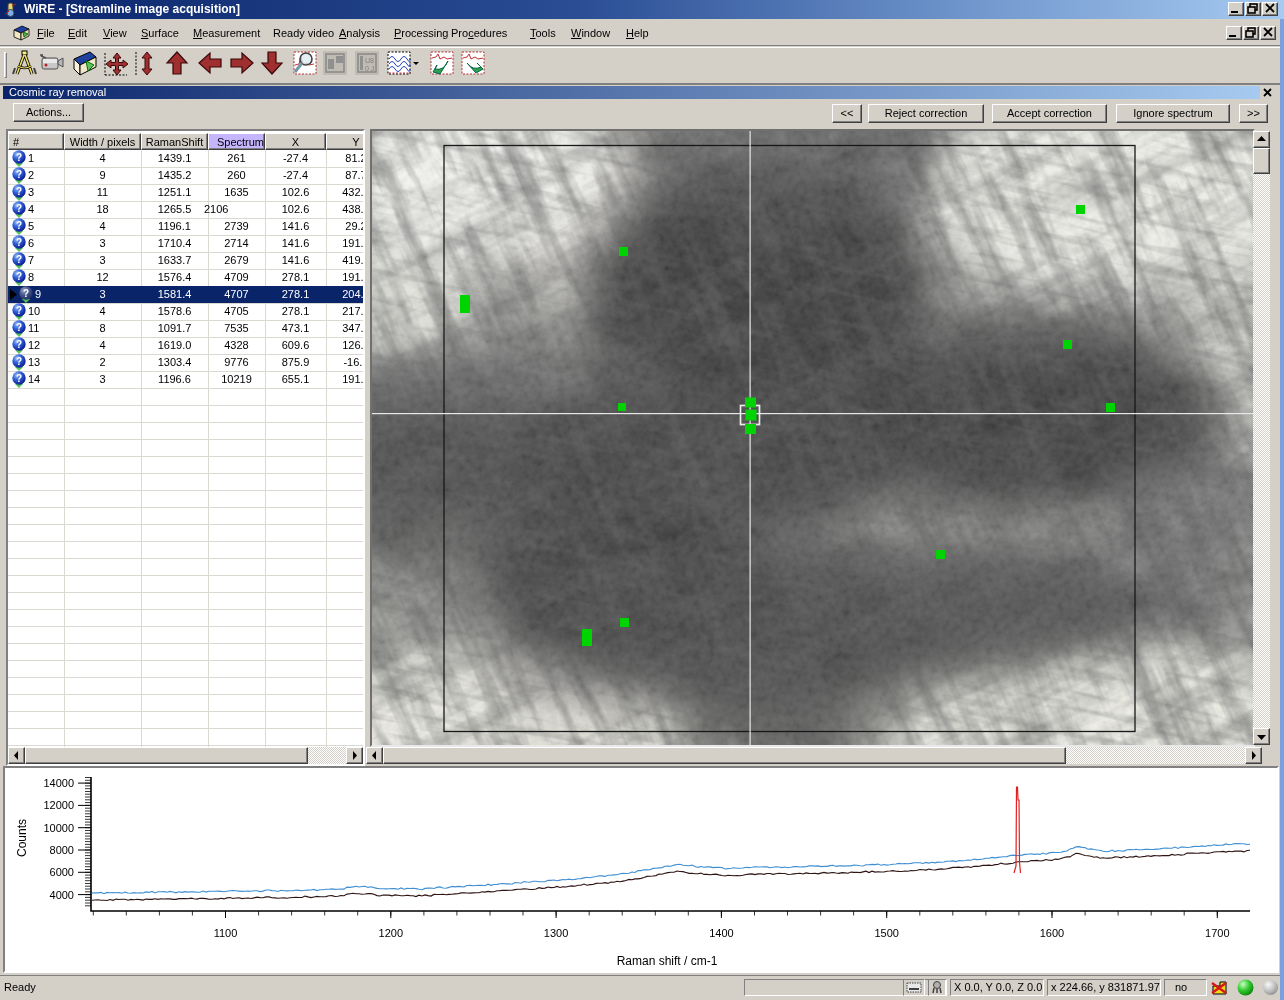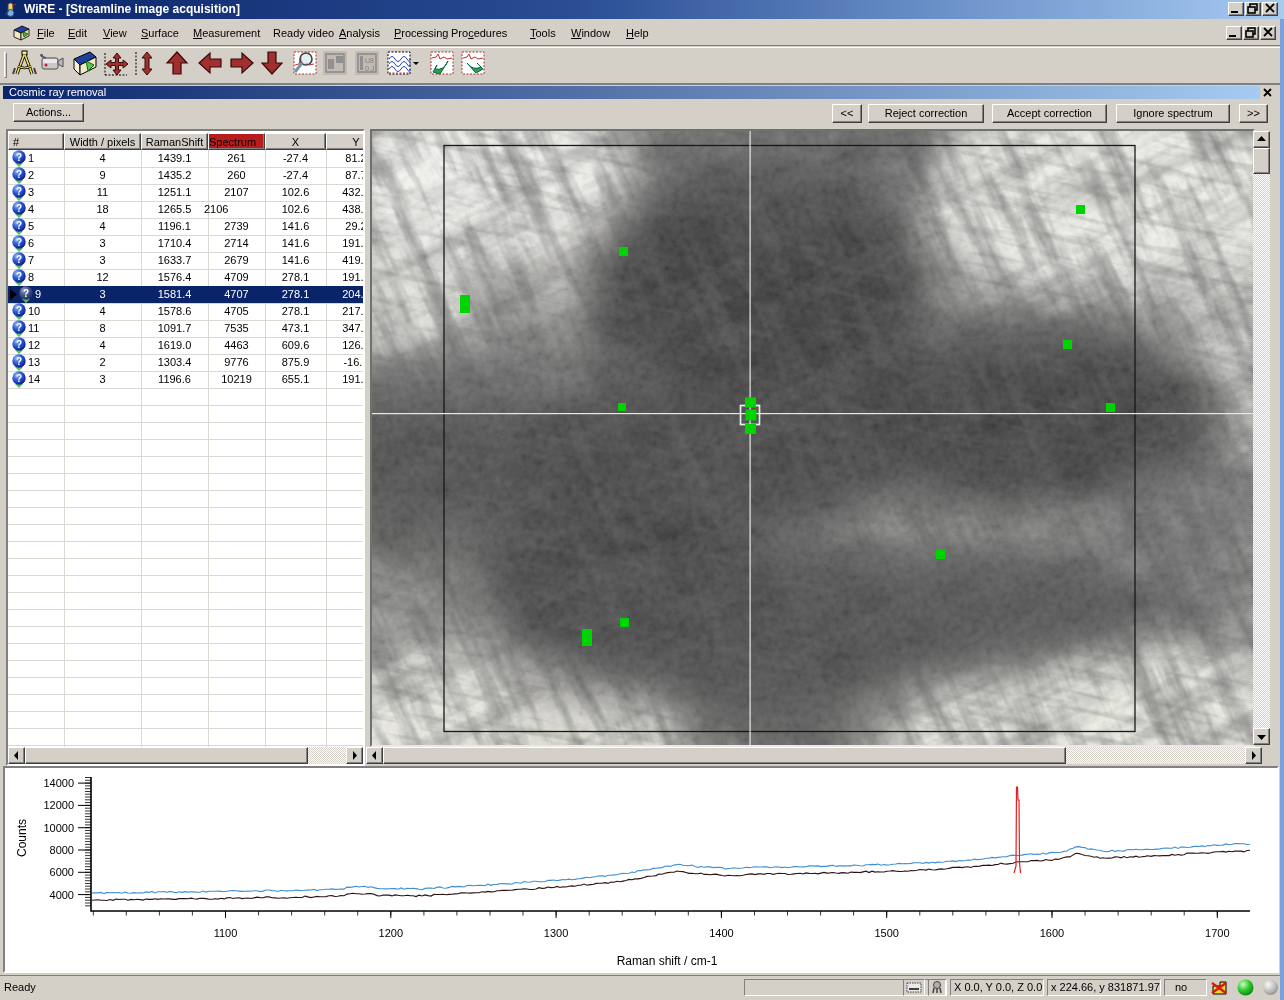--- a/index.html
+++ b/index.html
@@ -160,21 +160,21 @@
 <div class="btn" style="left:832px;top:104px;width:30px;height:19px;line-height:17px">&lt;&lt;</div>
 <div class="btn" style="left:868px;top:104px;width:116px;height:19px;line-height:17px">Reject correction</div>
 <div class="btn" style="left:992px;top:104px;width:115px;height:19px;line-height:17px">Accept correction</div>
 <div class="btn" style="left:1116px;top:104px;width:114px;height:19px;line-height:17px">Ignore spectrum</div>
 <div class="btn" style="left:1239px;top:104px;width:29px;height:19px;line-height:17px">&gt;&gt;</div>
 <div class="abs" style="left:6px;top:129px;width:359px;height:637px;border-top:2px solid #808080;border-left:2px solid #808080;border-right:2px solid #fff;border-bottom:2px solid #fff;background:#fff;overflow:hidden">
     <div style="position:absolute;left:0;top:2px;width:378px;height:17px">
       <div style="position:absolute;left:0px;top:0;width:56px;height:17px;background:#d4d0c8;border-top:1px solid #fff;border-left:1px solid #fff;border-right:1px solid #404040;border-bottom:1px solid #404040;box-shadow:inset -1px -1px 0 #808080;padding-left:4px;text-align:left;line-height:16px">#</div>
       <div style="position:absolute;left:56px;top:0;width:77px;height:17px;background:#d4d0c8;border-top:1px solid #fff;border-left:1px solid #fff;border-right:1px solid #404040;border-bottom:1px solid #404040;box-shadow:inset -1px -1px 0 #808080;text-align:center;line-height:16px">Width / pixels</div>
       <div style="position:absolute;left:133px;top:0;width:67px;height:17px;background:#d4d0c8;border-top:1px solid #fff;border-left:1px solid #fff;border-right:1px solid #404040;border-bottom:1px solid #404040;box-shadow:inset -1px -1px 0 #808080;text-align:center;line-height:16px">RamanShift</div>
-      <div style="position:absolute;left:200px;top:0;width:57px;height:17px;background:#b91c1c;border-top:1px solid #fff;border-left:1px solid #fff;border-right:1px solid #404040;border-bottom:1px solid #404040;box-shadow:inset -1px -1px 0 #808080;text-align:left;line-height:16px">Spectrum</div>
+      <div style="position:absolute;left:200px;top:0;width:57px;height:17px;background:#c4b5fd;border-top:1px solid #fff;border-left:1px solid #fff;border-right:1px solid #404040;border-bottom:1px solid #404040;box-shadow:inset -1px -1px 0 #808080;text-align:right;line-height:16px">Spectrum</div>
       <div style="position:absolute;left:257px;top:0;width:61px;height:17px;background:#d4d0c8;border-top:1px solid #fff;border-left:1px solid #fff;border-right:1px solid #404040;border-bottom:1px solid #404040;box-shadow:inset -1px -1px 0 #808080;text-align:center;line-height:16px">X</div>
       <div style="position:absolute;left:318px;top:0;width:60px;height:17px;background:#d4d0c8;border-top:1px solid #fff;border-left:1px solid #fff;border-right:1px solid #404040;border-bottom:1px solid #404040;box-shadow:inset -1px -1px 0 #808080;text-align:center;line-height:16px">Y</div>
     </div>
     <div style="position:absolute;left:56px;top:19px;width:1px;height:614px;background:#d9d9d2"></div>
     <div style="position:absolute;left:133px;top:19px;width:1px;height:614px;background:#d9d9d2"></div>
     <div style="position:absolute;left:200px;top:19px;width:1px;height:614px;background:#d9d9d2"></div>
     <div style="position:absolute;left:257px;top:19px;width:1px;height:614px;background:#d9d9d2"></div>
     <div style="position:absolute;left:318px;top:19px;width:1px;height:614px;background:#d9d9d2"></div>
     <div style="position:absolute;left:0;top:36px;width:359px;height:1px;background:#d9d9d2"></div>
     <div style="position:absolute;left:0;top:53px;width:359px;height:1px;background:#d9d9d2"></div>
@@ -261,21 +261,21 @@
             <stop offset="0" stop-color="#a0c0f8"></stop>
             <stop offset="0.45" stop-color="#3060d8"></stop>
             <stop offset="1" stop-color="#0a1890"></stop>
           </radialGradient>
         </defs>
         <text x="8" y="11" text-anchor="middle" font-size="10" font-weight="bold" fill="#fff" font-family="Liberation Sans">?</text>
       </svg>
       <div style="position:absolute;left:20px;top:2px">3</div>
       <div style="position:absolute;left:56px;top:2px;width:77px;text-align:center">11</div>
       <div style="position:absolute;left:133px;top:2px;width:67px;text-align:center">1251.1</div>
-      <div style="position:absolute;left:200px;top:2px;width:57px;text-align:center">2107</div>
+      <div style="position:absolute;left:200px;top:2px;width:57px;text-align:center">1635</div>
       <div style="position:absolute;left:257px;top:2px;width:61px;text-align:center">102.6</div>
       <div style="position:absolute;left:318px;top:2px;width:60px;text-align:center">432.7</div>
     </div>
     <div style="position:absolute;left:0;top:70px;width:359px;height:17px;color:#000">
       <svg width="16" height="17" style="position:absolute;left:3px;top:0px">
         <polygon points="8,9 12,13 8,17 4,13" fill="#58c058"></polygon>
         <circle cx="8" cy="7" r="6.7" fill="url(#G4)"></circle>
         <defs>
           <radialGradient id="G4" cx="0.35" cy="0.3" r="0.75">
             <stop offset="0" stop-color="#a0c0f8"></stop>
@@ -445,21 +445,21 @@
             <stop offset="0" stop-color="#a0c0f8"></stop>
             <stop offset="0.45" stop-color="#3060d8"></stop>
             <stop offset="1" stop-color="#0a1890"></stop>
           </radialGradient>
         </defs>
         <text x="8" y="11" text-anchor="middle" font-size="10" font-weight="bold" fill="#fff" font-family="Liberation Sans">?</text>
       </svg>
       <div style="position:absolute;left:20px;top:2px">12</div>
       <div style="position:absolute;left:56px;top:2px;width:77px;text-align:center">4</div>
       <div style="position:absolute;left:133px;top:2px;width:67px;text-align:center">1619.0</div>
-      <div style="position:absolute;left:200px;top:2px;width:57px;text-align:center">4463</div>
+      <div style="position:absolute;left:200px;top:2px;width:57px;text-align:center">4328</div>
       <div style="position:absolute;left:257px;top:2px;width:61px;text-align:center">609.6</div>
       <div style="position:absolute;left:318px;top:2px;width:60px;text-align:center">126.4</div>
     </div>
     <div style="position:absolute;left:0;top:223px;width:359px;height:17px;color:#000">
       <svg width="16" height="17" style="position:absolute;left:3px;top:0px">
         <polygon points="8,9 12,13 8,17 4,13" fill="#58c058"></polygon>
         <circle cx="8" cy="7" r="6.7" fill="url(#G13)"></circle>
         <defs>
           <radialGradient id="G13" cx="0.35" cy="0.3" r="0.75">
             <stop offset="0" stop-color="#a0c0f8"></stop>

